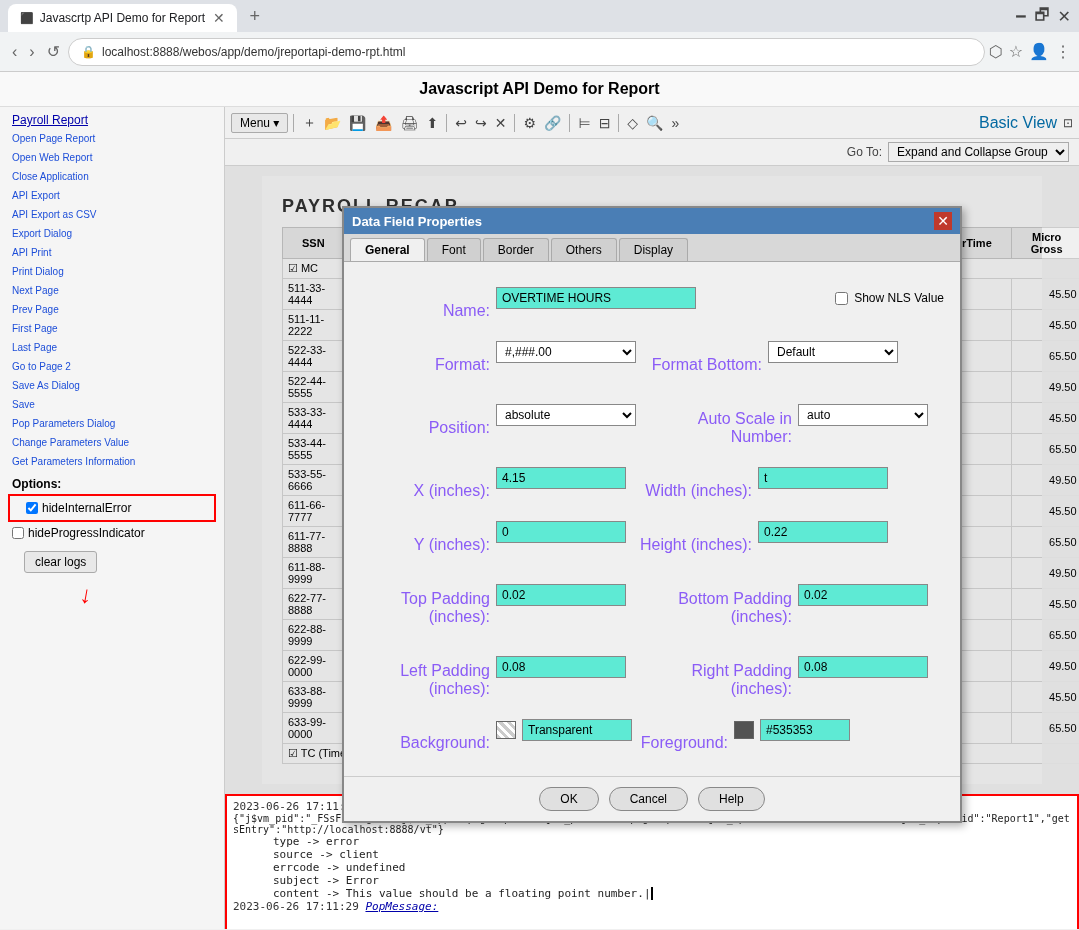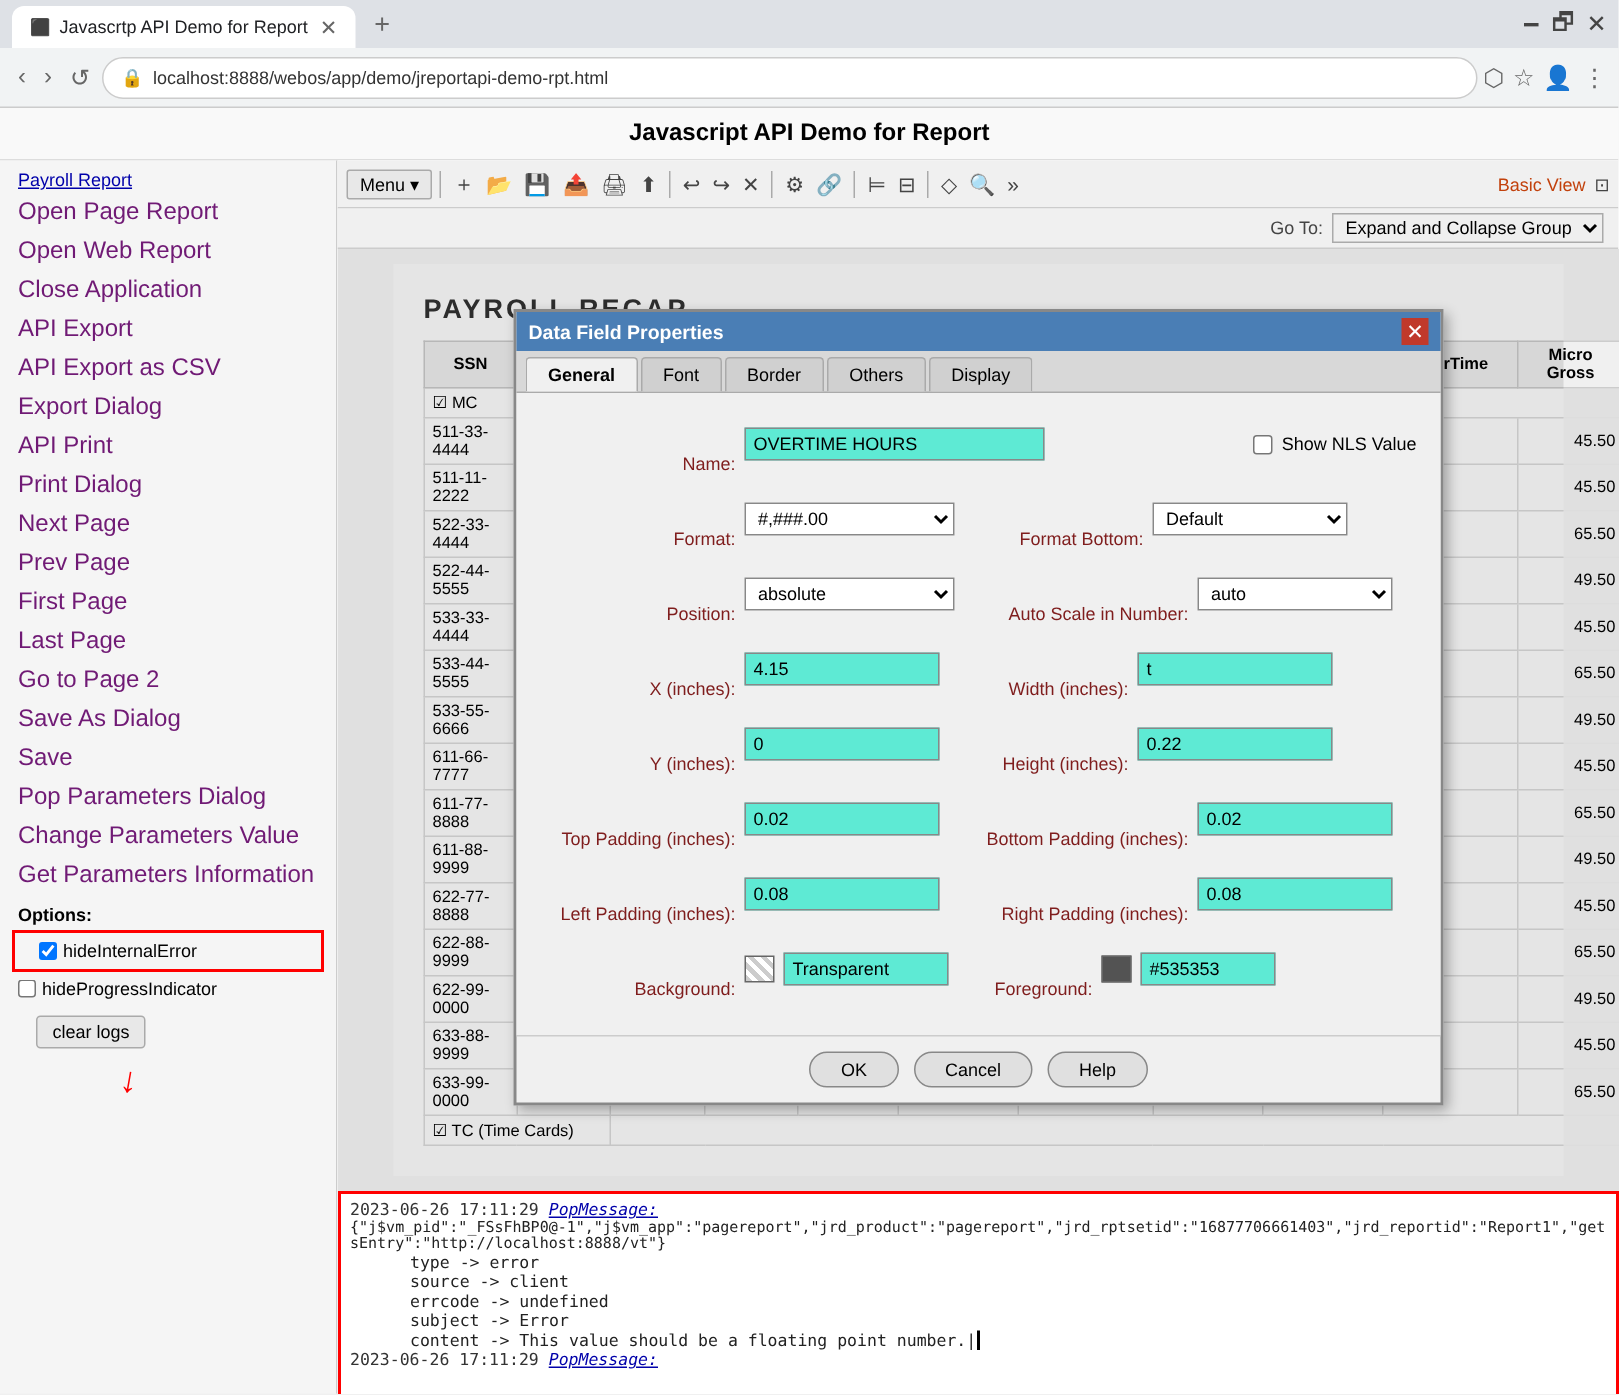--- a/index.html
+++ b/index.html
@@ -22,34 +22,34 @@
     .toolbar-icon { color: #666; font-size: 16px; cursor: pointer; }
 
     
     .page-title { text-align: center; font-size: 16px; font-weight: bold; padding: 8px; background: #f9f9f9; border-bottom: 1px solid #ddd; }
 
     
     .app-layout { display: flex; width: 100%; height: calc(930px - 72px - 36px); }
 
     
     .sidebar { width: 225px; background: #f5f5f5; border-right: 1px solid #ccc; padding: 4px 0; overflow-y: auto; flex-shrink: 0; }
-    .sidebar-item { padding: 4px 12px; cursor: pointer; font-size: 16px; color: #701a75; }
+    .sidebar-item { padding: 4px 12px; cursor: pointer; font-size: 10px; color: #1d4ed8; }
     .options-row { display: flex; align-items: center; gap: 4px; padding: 3px 12px; font-size: 12px; }
     .options-row input[type=checkbox] { width: 12px; height: 12px; }
     .clear-logs-btn { margin: 4px 12px; padding: 3px 10px; background: #e8e8e8; border: 1px solid #aaa; border-radius: 3px; cursor: pointer; font-size: 12px; }
 
     
     .main-content { flex: 1; display: flex; flex-direction: column; overflow: hidden; background: #fff; }
 
     
     .report-toolbar { background: #f0f0f0; border-bottom: 1px solid #ccc; padding: 3px 6px; display: flex; align-items: center; gap: 2px; min-height: 32px; }
     .menu-btn { padding: 2px 8px; font-size: 12px; border: 1px solid #aaa; background: #e8e8e8; cursor: pointer; border-radius: 2px; }
     .tb-icon { font-size: 14px; color: #444; cursor: pointer; padding: 2px 3px; }
     .tb-separator { border-left: 1px solid #aaa; height: 18px; margin: 0 3px; }
-    .basic-view-link { margin-left: auto; color: #c2410c; text-decoration: none; font-size: 12px; cursor: pointer; }
+    .basic-view-link { margin-left: auto; color: #0369a1; text-decoration: none; font-size: 16px; cursor: pointer; }
     .basic-view-icon { margin-left: 4px; color: #444; cursor: pointer; }
 
     
     .goto-bar { background: #f0f0f0; border-bottom: 1px solid #ccc; padding: 3px 10px; display: flex; align-items: center; justify-content: flex-end; gap: 6px; font-size: 12px; }
     .goto-label { color: #444; }
     .goto-select { font-size: 12px; padding: 1px 4px; border: 1px solid #aaa; }
 
     
     .report-area { flex: 1; overflow: auto; background: #e0e0e0; position: relative; }
     .report-page { background: #fff; margin: 10px auto; width: 780px; min-height: 500px; padding: 20px; position: relative; }
@@ -63,21 +63,21 @@
     
     .dialog-overlay { position: absolute; top: 0; left: 0; right: 0; bottom: 0; background: rgba(0,0,0,0.1); display: flex; align-items: flex-start; justify-content: flex-start; padding-top: 30px; padding-left: 80px; }
     .dialog { background: #f0f0f0; border: 2px solid #888; box-shadow: 3px 3px 8px rgba(0,0,0,0.3); width: 620px; font-size: 12px; }
     .dialog-titlebar { background: #4a7eb5; color: #fff; padding: 4px 8px; display: flex; align-items: center; justify-content: space-between; font-size: 13px; font-weight: bold; }
     .dialog-close { background: #c0392b; border: none; color: #fff; width: 18px; height: 18px; cursor: pointer; font-size: 14px; display: flex; align-items: center; justify-content: center; }
     .dialog-tabs { display: flex; background: #d8d8d8; border-bottom: 1px solid #aaa; padding: 4px 6px 0; gap: 2px; }
     .dialog-tab { padding: 4px 14px; background: #d0d0d0; border: 1px solid #aaa; border-bottom: none; cursor: pointer; font-size: 12px; border-radius: 3px 3px 0 0; }
     .dialog-tab.active { background: #f0f0f0; font-weight: bold; }
     .dialog-body { padding: 14px 16px; background: #f0f0f0; }
     .form-row { display: flex; align-items: center; margin-bottom: 10px; gap: 6px; }
-    .form-label { width: 130px; text-align: right; font-size: 12px; color: #7f1d1d; flex-shrink: 0; margin-top: 26px; }
+    .form-label { width: 130px; text-align: right; font-size: 16px; color: #8b5cf6; flex-shrink: 0; margin-top: 26px; }
     .form-input { border: 1px solid #888; padding: 2px 5px; font-size: 12px; height: 22px; background: #5eead4; }
     .form-input-wide { width: 200px; }
     .form-input-med { width: 130px; }
     .form-select { border: 1px solid #888; padding: 2px 4px; font-size: 12px; height: 22px; background: #fff; }
     .form-select-wide { width: 130px; }
     .checkbox-row { display: flex; align-items: center; gap: 6px; margin-left: auto; }
     .dialog-footer { display: flex; justify-content: center; gap: 10px; padding: 10px; border-top: 1px solid #ccc; }
     .dlg-btn { padding: 4px 20px; font-size: 12px; border: 1px solid #888; background: #e0e0e0; cursor: pointer; border-radius: 12px; }
 
     

